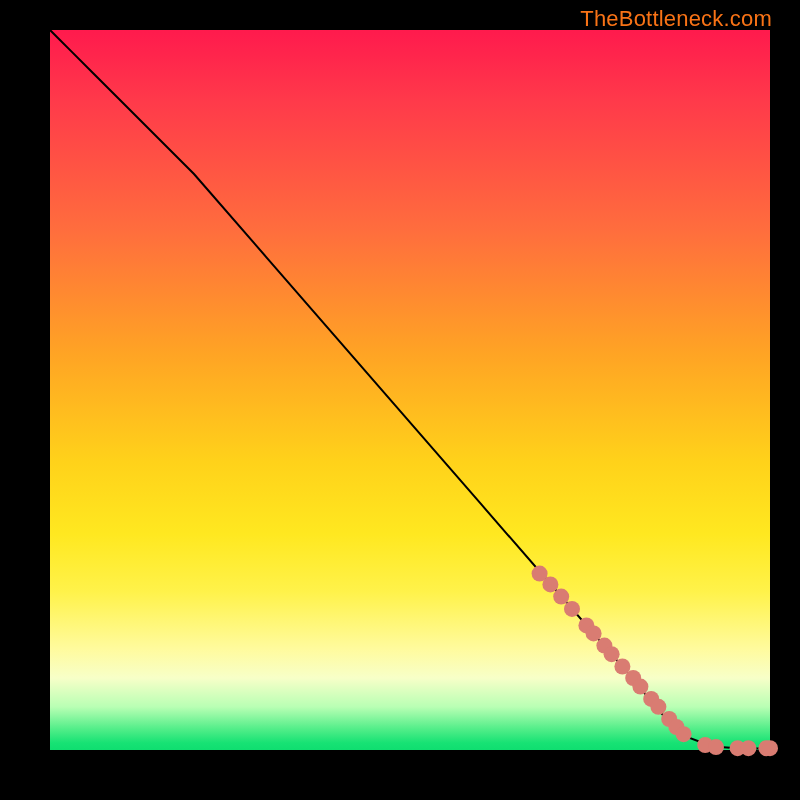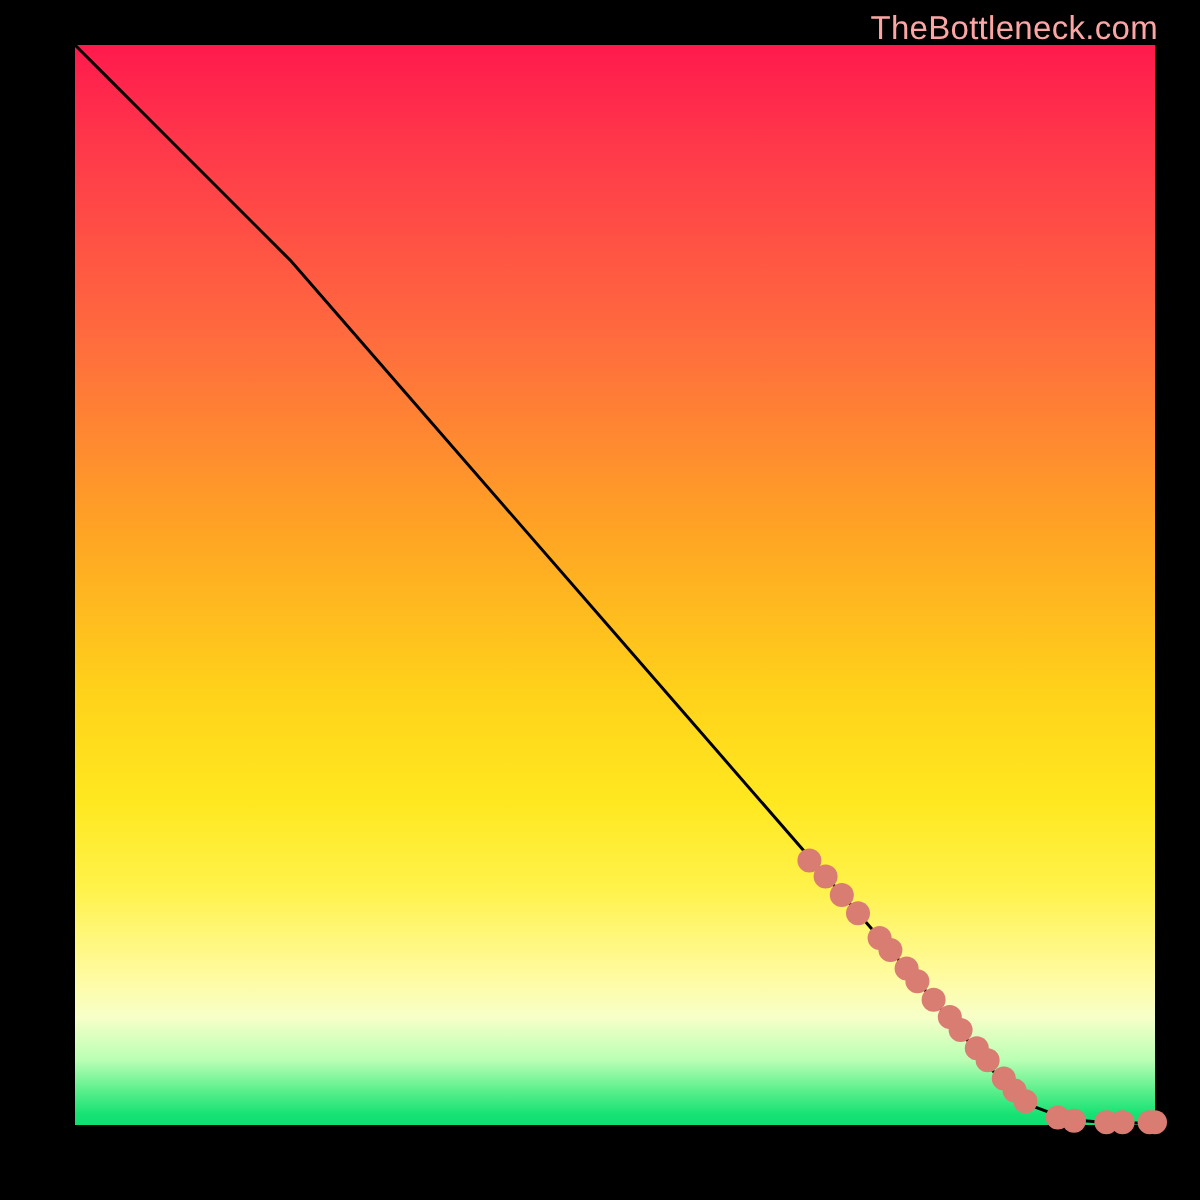--- a/index.html
+++ b/index.html
@@ -55,21 +55,21 @@
     stroke-width: 2;
   }
   .dot {
     fill: #d97c72;
     stroke: none;
   }
   .watermark {
     position: absolute;
     top: 6px;
     right: 28px;
-    color: #fca5a5;
+    color: #f97316;
     font-size: 22px;
     font-weight: 500;
     letter-spacing: 0.2px;
   }
 </style>
 </head>
 <body>
 
 <div class="frame">
 

